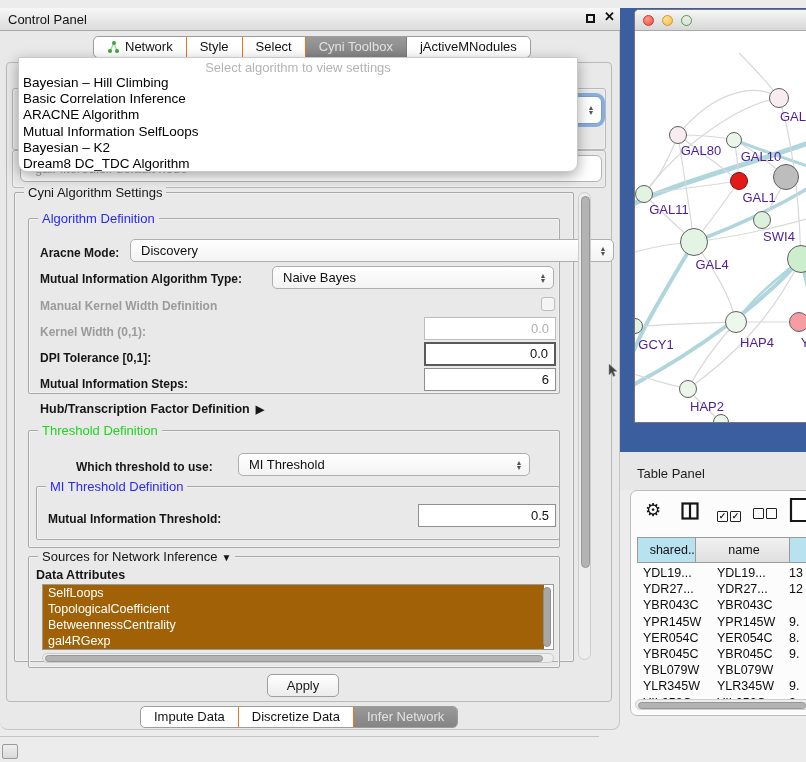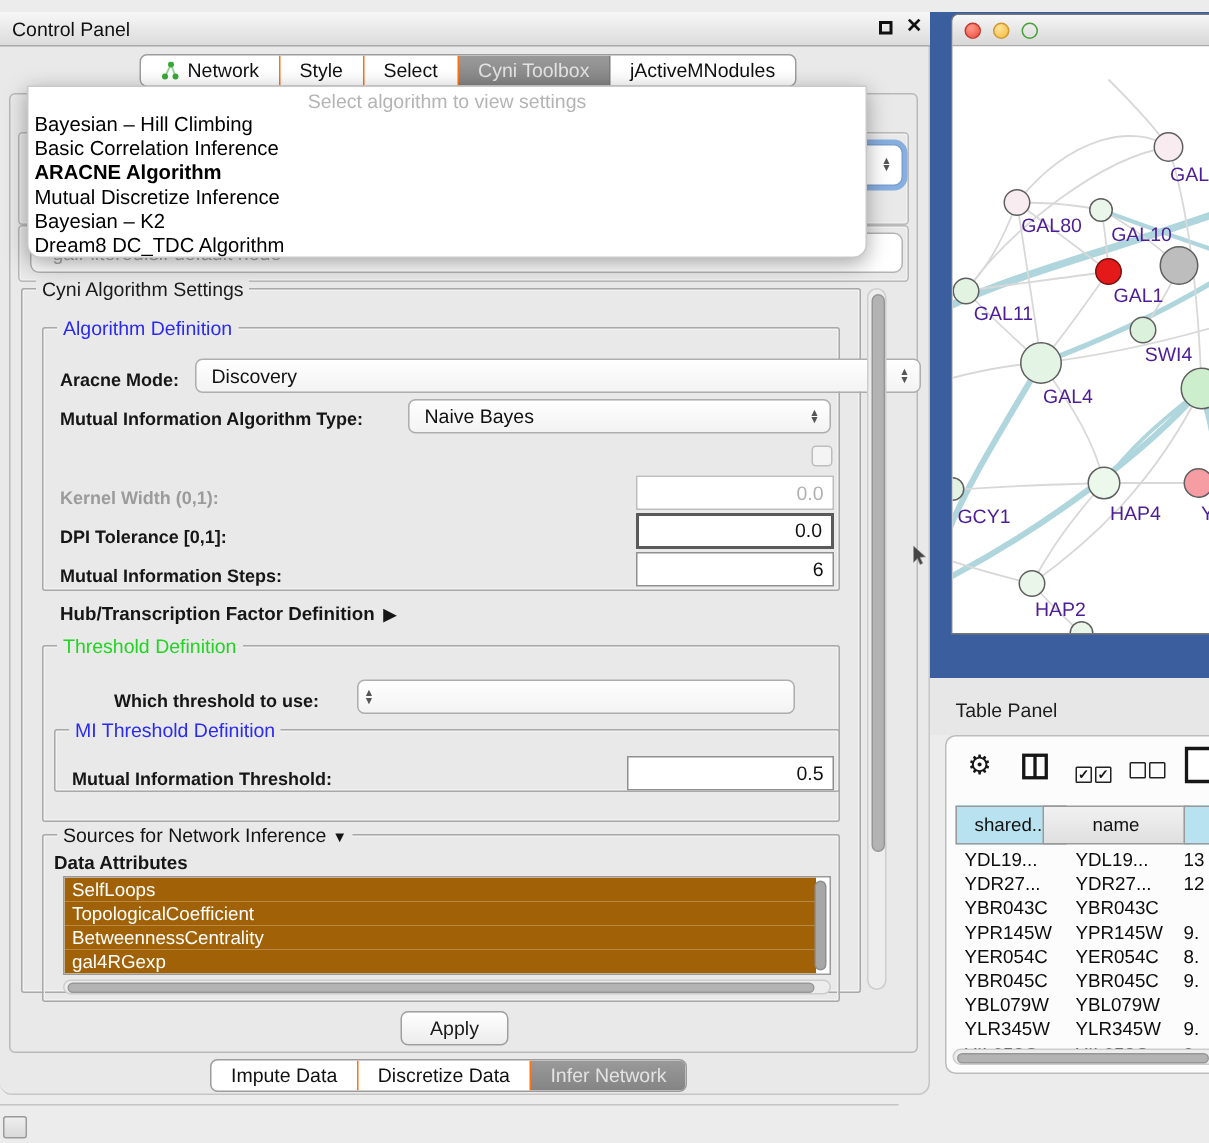--- a/index.html
+++ b/index.html
@@ -62,21 +62,21 @@
 
   .apply-btn{width:72px;height:23px;background:linear-gradient(#ffffff,#ececec);
     border:1px solid #9f9f9f;border-radius:5px;font-size:13px;text-align:center;line-height:21px;box-sizing:border-box;}
 
   
   .dd-overlay{left:18px;top:57px;width:560px;height:115px;background:#fff;
     border:1px solid #c9c9c9;border-radius:1px 1px 9px 9px;box-shadow:0 4px 14px rgba(0,0,0,.35);
     z-index:10;box-sizing:border-box;}
   .dd-placeholder{text-align:center;color:#b4b4b4;font-size:13px;padding-top:2px;height:15px;}
   .dd-item{height:16.2px;line-height:16.2px;padding-left:4px;font-size:13.5px;color:#000;white-space:nowrap;}
-  .dd-item.bold{font-weight:bold;}
+  .dd-item.bold{font-weight:normal;}
 
   
   .bgbox{border:1px solid #b9b9b9;border-radius:3px;box-sizing:border-box;box-shadow:inset 0 0 0 1px #f0f0f0;}
   .bg-focus-combo{left:552px;top:96px;width:50px;height:28px;background:#fff;border:1px solid #7a9fd0;
     border-radius:6px;box-shadow:0 0 0 3px #86aede;box-sizing:border-box;display:flex;align-items:center;justify-content:flex-end;}
   .bg-combo2{left:20px;top:155px;width:582px;height:27px;background:#fff;border:1px solid #b3b3b3;border-radius:6px;
     box-sizing:border-box;color:#a9a9a9;font-size:13px;line-height:25px;padding-left:14px;overflow:hidden;white-space:nowrap;}
 
   
   .desktop{left:620px;top:8px;width:186px;height:444px;background:#3b5f9e;}
@@ -175,43 +175,45 @@
       </span>
   </div>
   <div class="abs flabel" style="left:40px;top:272px;">Mutual Information Algorithm Type:</div>
   <div class="abs combo" style="left:272px;top:266px;width:282px;">
     <span class="cval">Naive Bayes</span>
     <span class="stepper">
         <span>▲</span>
         <span>▼</span>
       </span>
   </div>
+  <div class="abs flabel disabled" style="left:40px;top:299px;">Manual Kernel Width Definition</div>
   <div class="abs checkbox" style="left:541px;top:297px;"></div>
   <div class="abs flabel disabled" style="left:40px;top:325px;">Kernel Width (0,1):</div>
   <div class="abs tinput disabled" style="left:424px;top:317px;width:132px;">0.0</div>
   <div class="abs flabel" style="left:40px;top:351px;">DPI Tolerance [0,1]:</div>
   <div class="abs tinput focused" style="left:424px;top:342px;width:132px;height:24px;">0.0</div>
   <div class="abs flabel" style="left:40px;top:377px;">Mutual Information Steps:</div>
   <div class="abs tinput" style="left:424px;top:368px;width:132px;">6</div>
 
   <div class="abs flabel" style="left:40px;top:402px;font-size:12.5px;">
     <span>Hub/Transcription Factor Definition</span><span class="hub-arrow">▶</span>
   </div>
 
   <div class="abs groupbox" style="left:28px;top:430px;width:532px;height:118px;">
     <span class="gtitle t-green">Threshold Definition</span>
   </div>
   <div class="abs flabel" style="left:76px;top:460px;">Which threshold to use:</div>
   <div class="abs combo" style="left:238px;top:453px;width:292px;">
+    <span class="cval">MI Threshold</span>
     <span class="stepper">
         <span>▲</span>
         <span>▼</span>
       </span>
   </div>
-  <div class="abs groupbox" style="left:36px;top:486px;width:524px;height:42px;">
+  <div class="abs groupbox" style="left:36px;top:486px;width:524px;height:54px;">
     <span class="gtitle t-blue">MI Threshold Definition</span>
   </div>
   <div class="abs flabel" style="left:48px;top:512px;">Mutual Information Threshold:</div>
   <div class="abs tinput" style="left:418px;top:504px;width:138px;">0.5</div>
 
   <div class="abs groupbox" style="left:28px;top:556px;width:532px;height:112px;">
     <span class="gtitle" style="color:#141414;"><span>Sources for Network Inference</span><span class="src-arrow">▼</span></span>
   </div>
   <div class="abs flabel" style="left:36px;top:568px;font-size:12.5px;">Data Attributes</div>
   <div class="abs attr-list" style="left:42px;top:584px;width:512px;height:66px;" id="attr-list">
@@ -237,21 +239,21 @@
       <div class="seg">Discretize Data</div>
       <div class="seg sel">Infer Network</div>
     </div>
 
   <div class="abs dd-overlay">
     <div class="dd-placeholder">Select algorithm to view settings</div>
     <div id="algo-items">
         <div class="dd-item">Bayesian – Hill Climbing</div>
         <div class="dd-item">Basic Correlation Inference</div>
         <div class="dd-item bold">ARACNE Algorithm</div>
-        <div class="dd-item">Mutual Discretize Inference</div>
+        <div class="dd-item">Mutual Information SelfLoops</div>
         <div class="dd-item">Bayesian – K2</div>
         <div class="dd-item">Dream8 DC_TDC Algorithm</div>
       </div>
   </div>
 
   <div class="abs desktop"></div>
   <div class="abs net-window">
     <div class="net-titlebar">
       <span class="light" style="left:8px;background:radial-gradient(circle at 35% 30%,#ff9a8c,#ee4b3c);border:1px solid #c23b2e;"></span>
       <span class="light" style="left:27px;background:radial-gradient(circle at 35% 30%,#ffe39a,#f5b93c);border:1px solid #cf9a2c;"></span>

